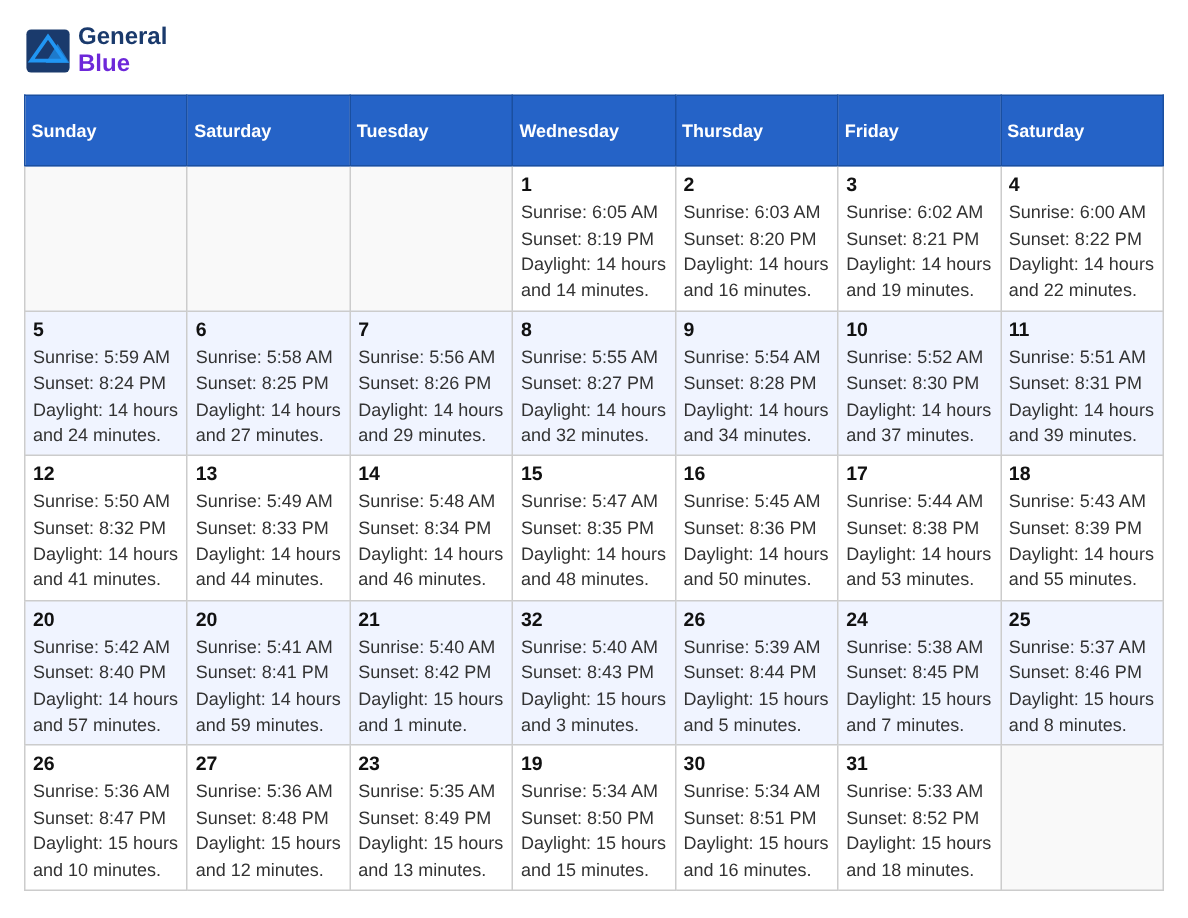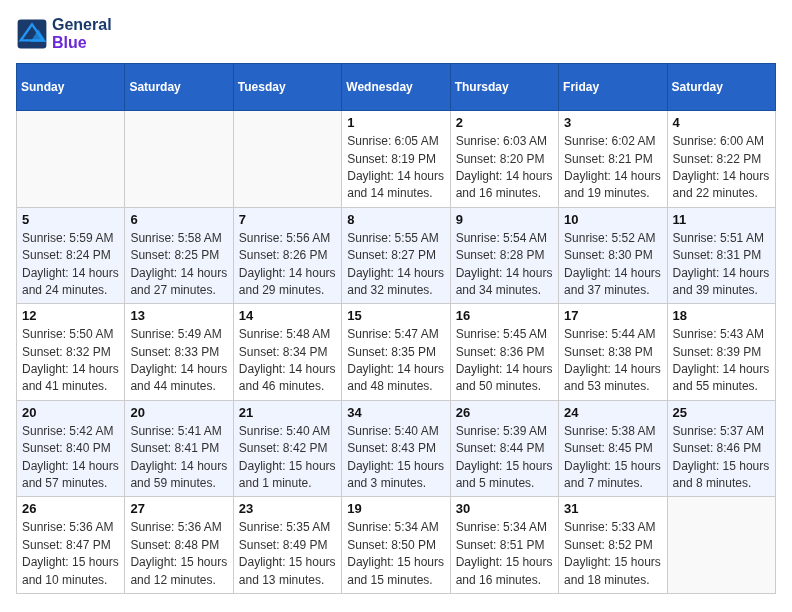--- a/index.html
+++ b/index.html
@@ -209,21 +209,21 @@
         </td>
         <td>
           <span class="day-num">20</span>
           <div class="day-info">Sunrise: 5:41 AM<br>Sunset: 8:41 PM<br>Daylight: 14 hours<br>and 59 minutes.</div>
         </td>
         <td>
           <span class="day-num">21</span>
           <div class="day-info">Sunrise: 5:40 AM<br>Sunset: 8:42 PM<br>Daylight: 15 hours<br>and 1 minute.</div>
         </td>
         <td>
-          <span class="day-num">34</span>
+          <span class="day-num">32</span>
           <div class="day-info">Sunrise: 5:40 AM<br>Sunset: 8:43 PM<br>Daylight: 15 hours<br>and 3 minutes.</div>
         </td>
         <td>
           <span class="day-num">26</span>
           <div class="day-info">Sunrise: 5:39 AM<br>Sunset: 8:44 PM<br>Daylight: 15 hours<br>and 5 minutes.</div>
         </td>
         <td>
           <span class="day-num">24</span>
           <div class="day-info">Sunrise: 5:38 AM<br>Sunset: 8:45 PM<br>Daylight: 15 hours<br>and 7 minutes.</div>
         </td>

